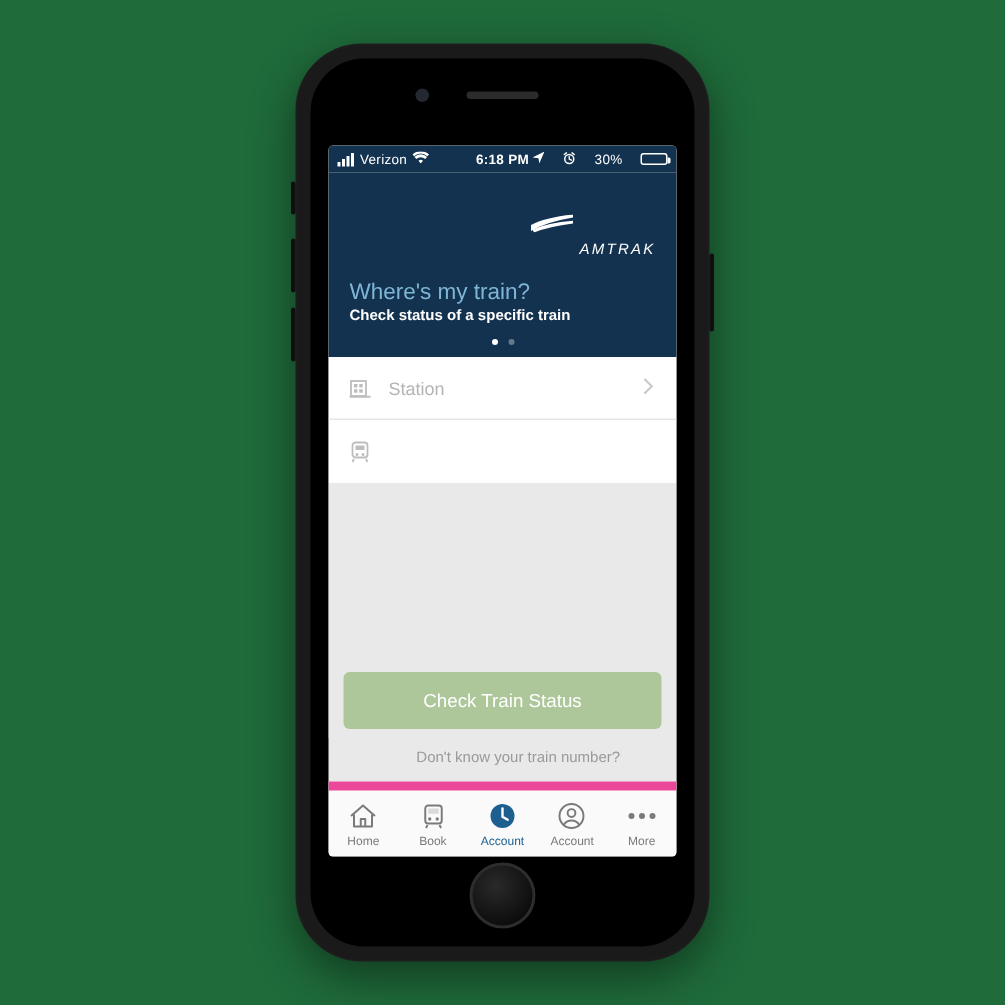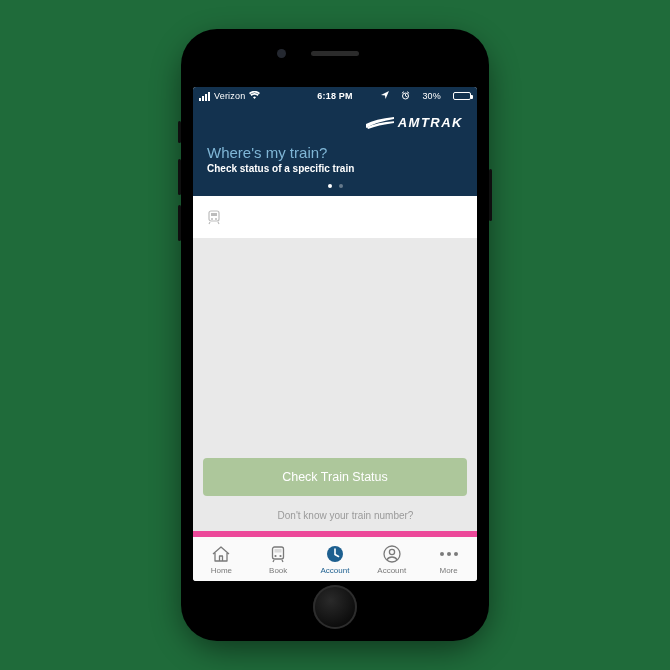--- a/index.html
+++ b/index.html
@@ -5,24 +5,25 @@
   * { box-sizing: border-box; margin: 0; padding: 0; }
   html, body { width: 670px; height: 670px; }
   body {
     background: #1f6b3a;
     font-family: -apple-system, "Helvetica Neue", Arial, sans-serif;
     display: flex;
     align-items: center;
     justify-content: center;
   }
   .phone {
-    width: 308px;
+    width: 276px;
     height: 612px;
     background: #1a1a1a;
     border-radius: 44px;
+    padding: 10px;
     box-shadow: 0 10px 30px rgba(0,0,0,0.45), inset 0 0 3px rgba(255,255,255,0.05);
     position: relative;
   }
   .phone-inner {
     width: 100%;
     height: 100%;
     background: #000;
     border-radius: 36px;
     padding: 4px;
     position: relative;
@@ -98,23 +99,24 @@
     display: flex;
     justify-content: flex-end;
     align-items: center;
     gap: 4px;
     margin-bottom: 14px;
     margin-top: 2px;
   }
   .brand svg { display: block; }
   .brand-text {
     font-style: italic;
-    font-weight: 700;
+    font-weight: 400;
     letter-spacing: 1.5px;
-    font-size: 13px;
+    font-size: 10px;
+    margin-top: 36px;
   }
   .hero-title {
     color: #7fb6d6;
     font-size: 15px;
     font-weight: 400;
     margin-bottom: 2px;
   }
   .hero-sub {
     font-size: 10px;
     font-weight: 600;
@@ -259,20 +261,38 @@
         <div class="dots">
           <span class="active"></span>
           <span></span>
         </div>
       </div>
 
       <div class="form-panel">
         <div class="row">
           <span class="icon">
             <svg width="16" height="16" viewBox="0 0 16 16">
+              <rect x="2" y="3" width="10" height="10" fill="none" stroke="#bdbdbd" stroke-width="1.2"></rect>
+              <rect x="4" y="5" width="2.3" height="2.3" fill="#bdbdbd"></rect>
+              <rect x="7.5" y="5" width="2.3" height="2.3" fill="#bdbdbd"></rect>
+              <rect x="4" y="8.5" width="2.3" height="2.3" fill="#bdbdbd"></rect>
+              <rect x="7.5" y="8.5" width="2.3" height="2.3" fill="#bdbdbd"></rect>
+              <path d="M1 13.5 H15" stroke="#bdbdbd" stroke-width="1.2"></path>
+            </svg>
+          </span>
+          <span class="label">Station</span>
+          <span class="chev">
+            <svg width="7" height="11" viewBox="0 0 7 11">
+                <path d="M1 1 L5.5 5.5 L1 10" fill="none" stroke="#c8c8c8" stroke-width="1.4" stroke-linecap="round"></path>
+              </svg>
+          </span>
+        </div>
+        <div class="row">
+          <span class="icon">
+            <svg width="16" height="16" viewBox="0 0 16 16">
               <rect x="3" y="2" width="10" height="10" rx="2" fill="none" stroke="#bdbdbd" stroke-width="1.2"></rect>
               <rect x="5" y="4" width="6" height="3" fill="#bdbdbd"></rect>
               <circle cx="6" cy="10" r="1" fill="#bdbdbd"></circle>
               <circle cx="10" cy="10" r="1" fill="#bdbdbd"></circle>
               <path d="M4 13 L3 15 M12 13 L13 15" stroke="#bdbdbd" stroke-width="1.2"></path>
             </svg>
           </span>
         </div>
       </div>
 

